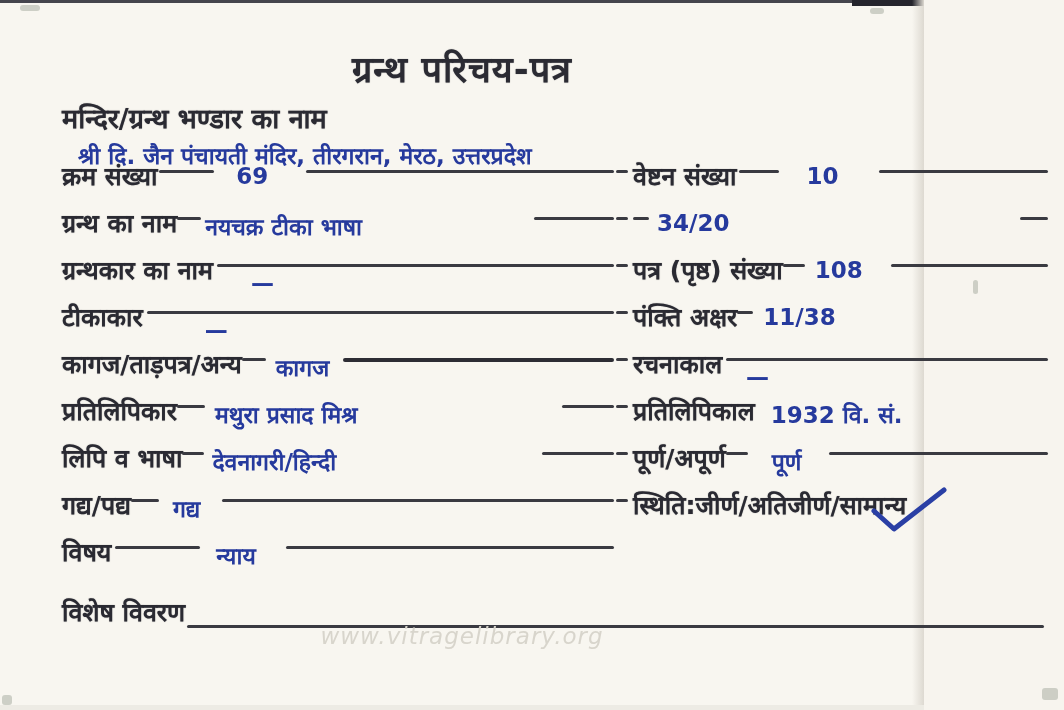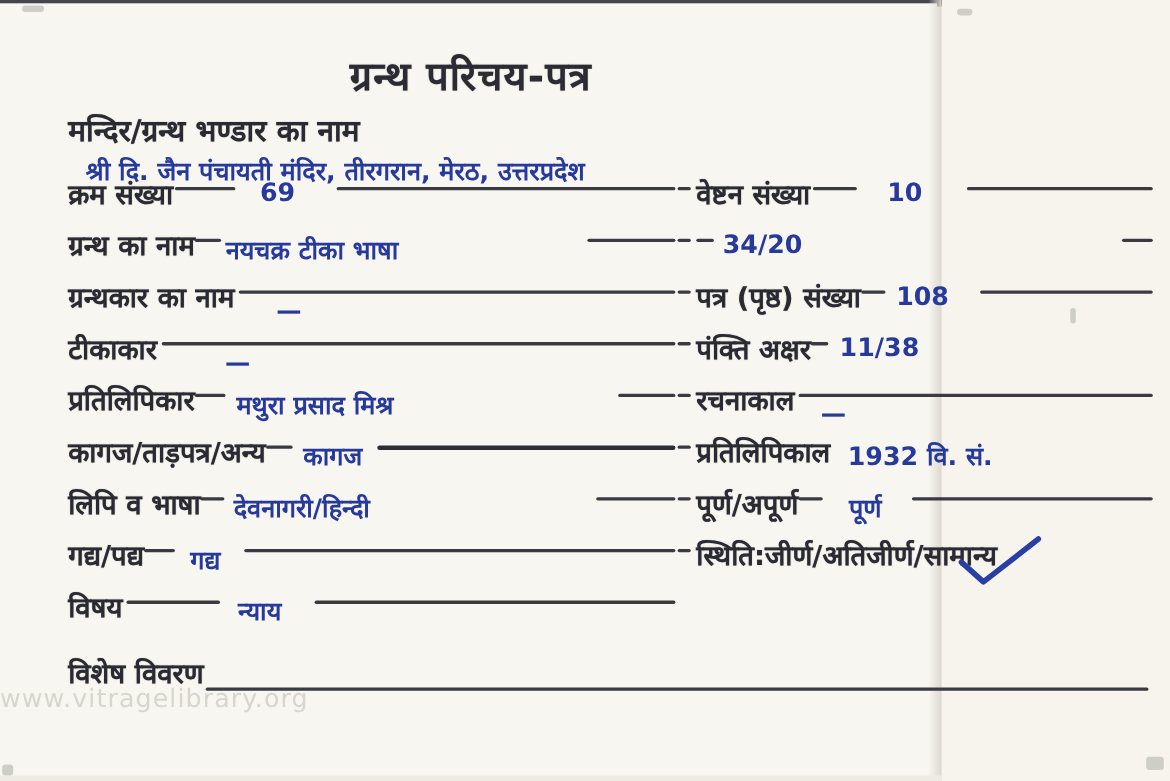--- a/index.html
+++ b/index.html
@@ -1,21 +1,21 @@
 <!DOCTYPE html>
 <html><head>
 <meta charset="utf-8">
 <style>
   html,body{margin:0;padding:0;}
   body{
     width:1064px;height:710px;overflow:hidden;
     background:#f7f4ee;
     font-family:"DejaVu Sans","Liberation Sans",sans-serif;
   }
-  .card{position:relative;width:856px;height:710px;background:#f8f6f0;}
+  .card{position:relative;width:924px;height:710px;background:#f8f6f0;}
 
   
   .top-edge{position:absolute;top:0;left:0;right:0;height:3px;background:#45454d;}
   .top-edge-right{position:absolute;top:0;left:852px;right:0;height:6px;background:#25252d;}
   .right-band{position:absolute;top:0;right:0;width:12px;height:100%;
     background:linear-gradient(to right, rgba(0,0,0,0), #ddd9d1);}
   .bottom-band{position:absolute;bottom:0;left:0;right:0;height:5px;background:#edebe4;}
   .smudge{position:absolute;background:#9aa093;opacity:.45;border-radius:3px;}
 
   .title{
@@ -51,22 +51,22 @@
   .linewrap{flex:1;position:relative;height:100%;}
   .linewrap .rule{position:absolute;left:4px;right:0;top:12px;margin-top:0;}
   .linewrap .dash{position:absolute;top:13px;font-size:23px;}
 
   .fullrow{position:absolute;left:62px;top:581px;width:982px;height:47px;
     display:flex;align-items:flex-end;}
 
   .check-icon{position:absolute;left:252px;top:0px;}
 
   .watermark{
-    position:absolute;top:623px;left:0;right:0;text-align:left;
-    font-size:23px;color:#d8d5cc;letter-spacing:1px;
+    position:absolute;top:623px;left:0;right:0;text-align:center;
+    font-size:23px;color:#d8d5cc;letter-spacing:1px;font-style:italic;
   }
 </style>
 </head>
 <body>
 
 <div class="card">
 
   <div class="top-edge"></div>
   <div class="top-edge-right"></div>
   <div class="right-band"></div>
@@ -111,32 +111,32 @@
 
     <div class="row">
       <span class="lbl">टीकाकार</span>
       <span class="linewrap">
         <span class="rule"></span>
         <span class="dash val" style="left:62px;">—</span>
       </span>
     </div>
 
     <div class="row">
-      <span class="lbl">प्रतिलिपिकार</span>
-      <span class="rule" style="width:28px;"></span>
-      <span class="val" style="margin-left:10px;">मथुरा प्रसाद मिश्र</span>
-      <span class="sp"></span>
-      <span class="rule" style="width:52px;"></span>
-    </div>
-
-    <div class="row">
       <span class="lbl">कागज/ताड़पत्र/अन्य</span>
       <span class="rule" style="width:24px;"></span>
       <span class="val" style="margin-left:10px;">कागज</span>
       <span class="rule grow thick" style="margin-left:14px;"></span>
+    </div>
+
+    <div class="row">
+      <span class="lbl">प्रतिलिपिकार</span>
+      <span class="rule" style="width:28px;"></span>
+      <span class="val" style="margin-left:10px;">मथुरा प्रसाद मिश्र</span>
+      <span class="sp"></span>
+      <span class="rule" style="width:52px;"></span>
     </div>
 
     <div class="row">
       <span class="lbl">लिपि व भाषा</span>
       <span class="rule" style="width:22px;"></span>
       <span class="val" style="margin-left:8px;">देवनागरी/हिन्दी</span>
       <span class="sp"></span>
       <span class="rule" style="width:72px;"></span>
     </div>
 

